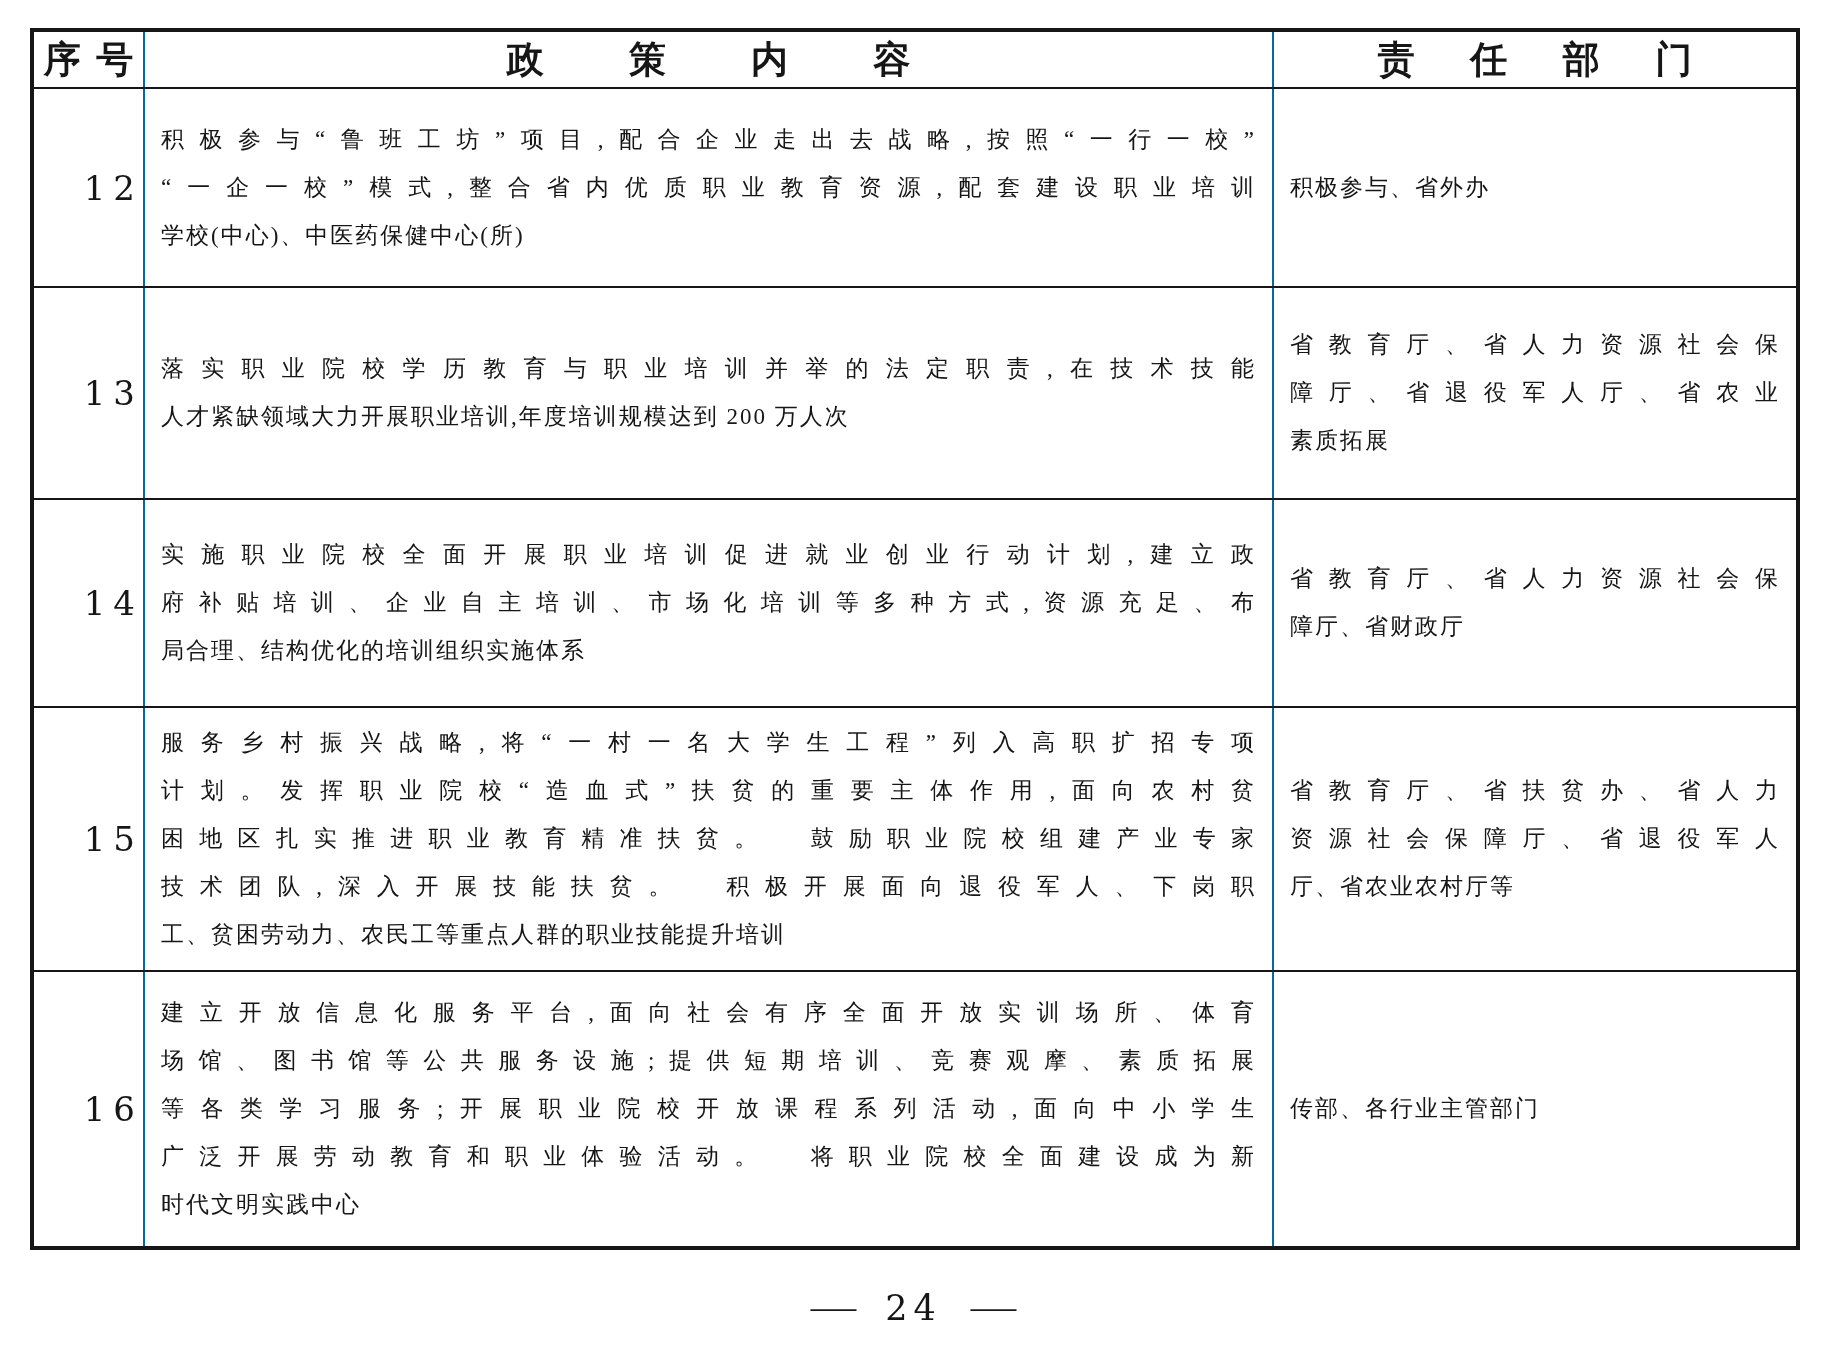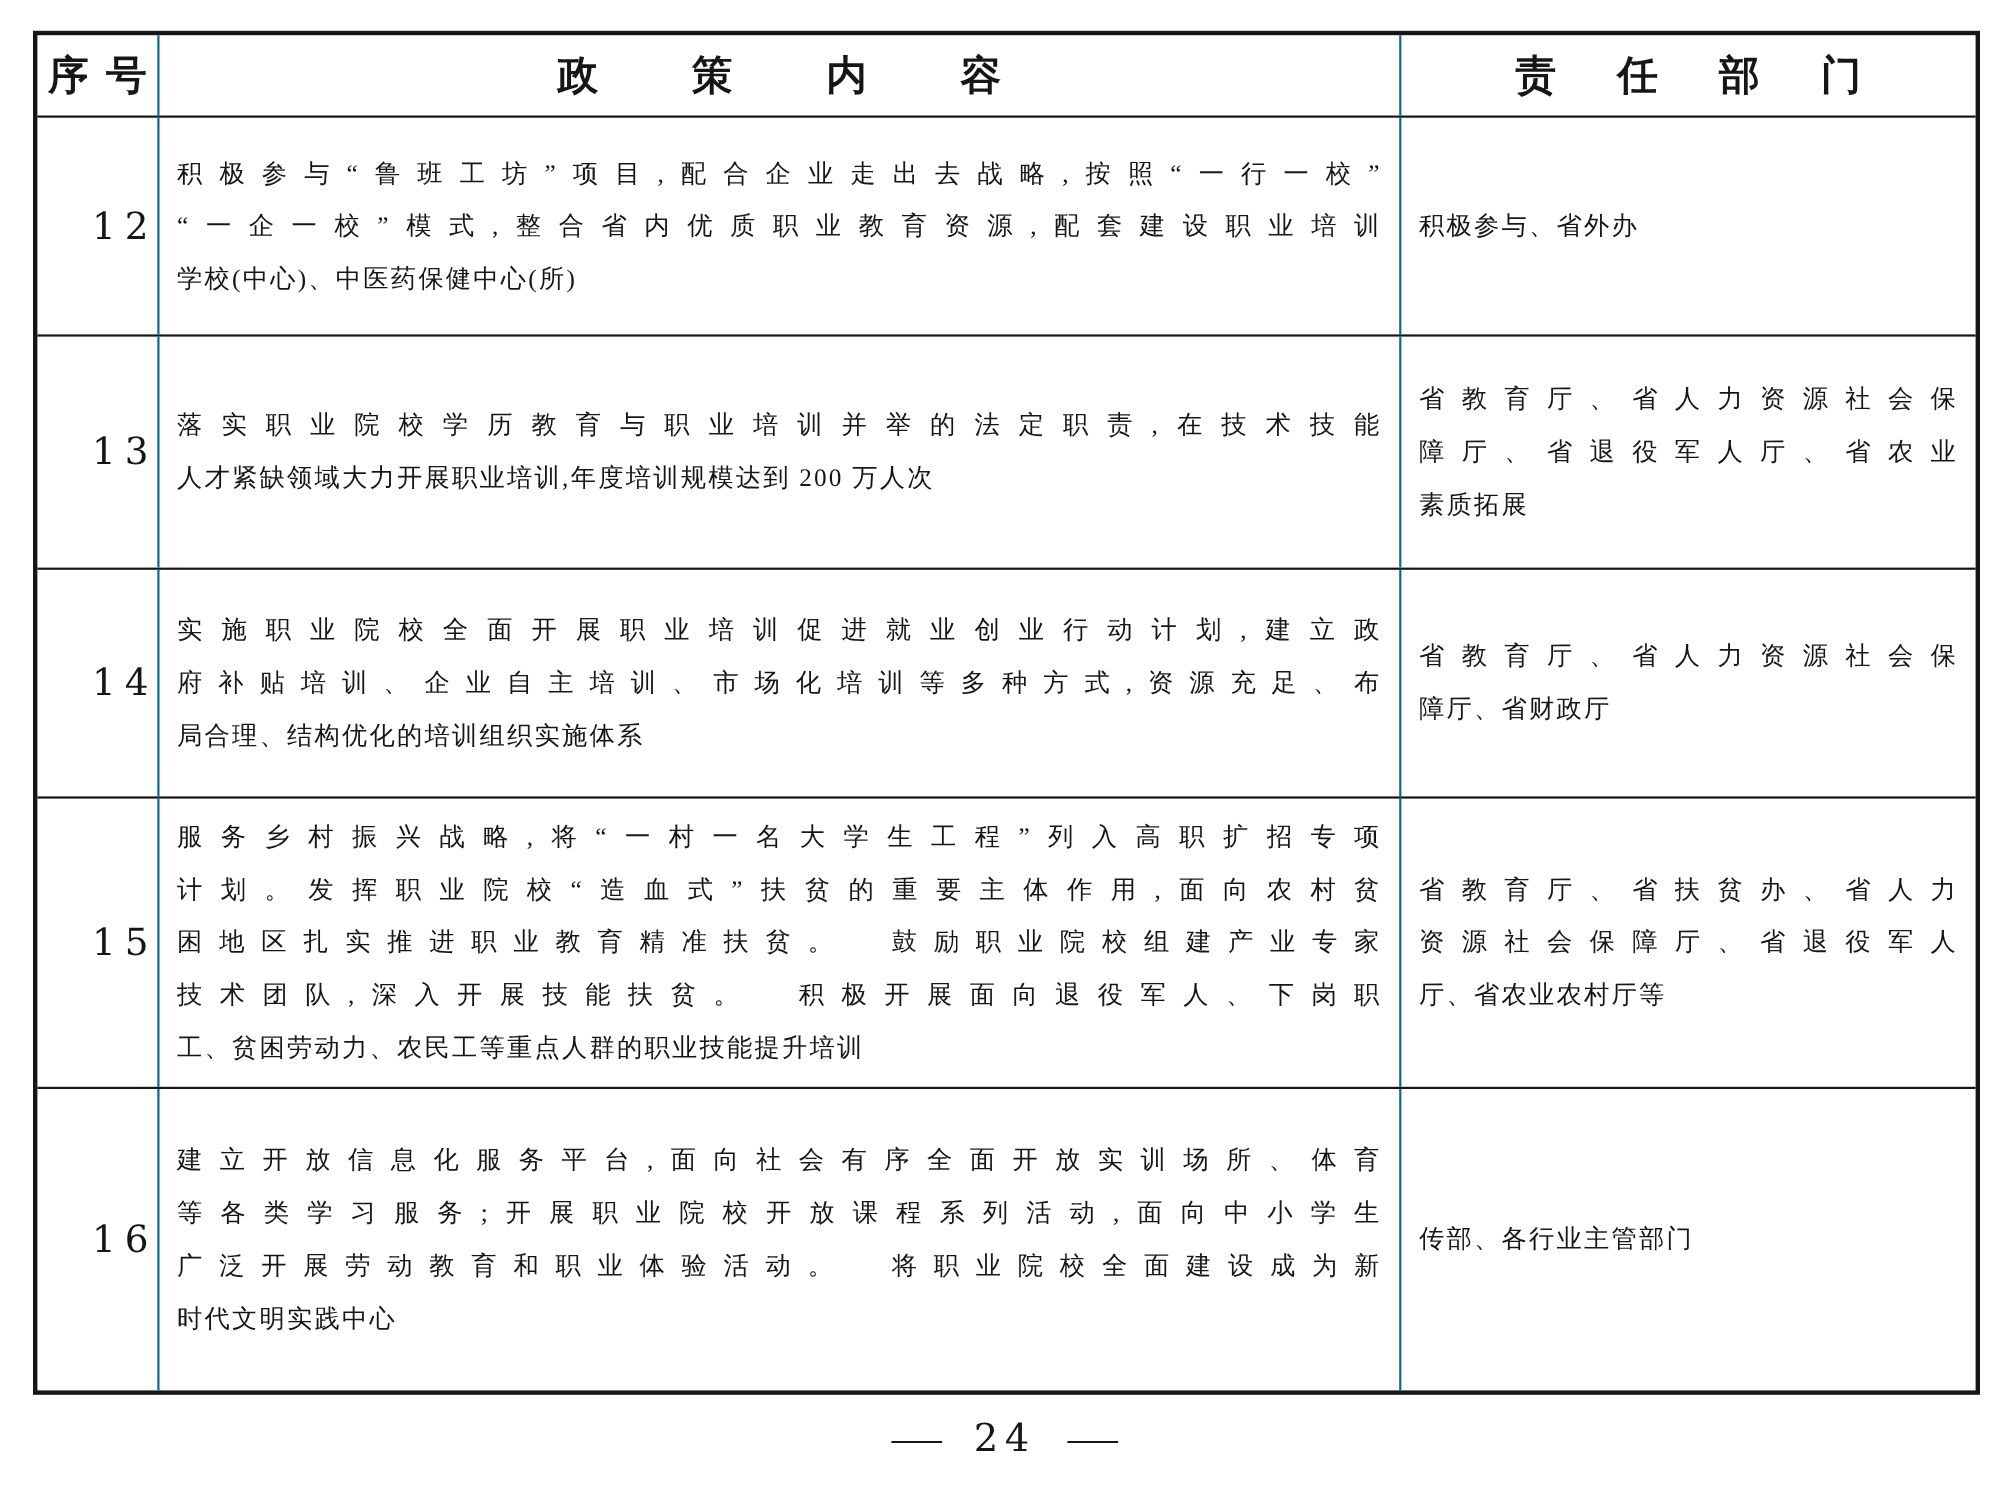--- a/index.html
+++ b/index.html
@@ -16,21 +16,21 @@
     width:1770px;
     box-sizing:border-box;
     border:4px solid #161616;
     background:#ffffff;
   }
   .row{
     display:grid;
     grid-template-columns:109px 1129px 524px;
     border-top:2px solid #161616;
   }
-  .row.header-row{border-top:none;height:73px;}
+  .row.header-row{border-top:none;height:55px;}
   .cell{
     display:flex;align-items:center;
     box-sizing:border-box;
     overflow:hidden;
   }
   .c-no{justify-content:flex-end;}
   .c-policy,.c-dept{border-left:2px solid #0369a1;padding:0 16px;}
   .h-cell{justify-content:center;font-weight:bold;font-size:37px;}
   .h-cell .h-label{white-space:nowrap;}
   .h-no .h-label{letter-spacing:0.42em;margin-left:0.42em;}
@@ -159,20 +159,21 @@
     </div>
   </div>
 
   <div class="row body-row" style="height: 274px;">
     <div class="cell c-no">
       <span class="row-no">16</span>
     </div>
     <div class="cell c-policy">
       <div class="lines policy-lines">
             <div class="tline">建立开放信息化服务平台,面向社会有序全面开放实训场所、体育</div>
+            <div class="tline">场馆、图书馆等公共服务设施;提供短期培训、竞赛观摩、素质拓展</div>
             <div class="tline">等各类学习服务;开展职业院校开放课程系列活动,面向中小学生</div>
             <div class="tline">广泛开展劳动教育和职业体验活动。　将职业院校全面建设成为新</div>
             <div class="tline">时代文明实践中心</div>
           </div>
     </div>
     <div class="cell c-dept">
       <div class="lines dept-lines">
             <div class="tline">传部、各行业主管部门</div>
           </div>
     </div>

